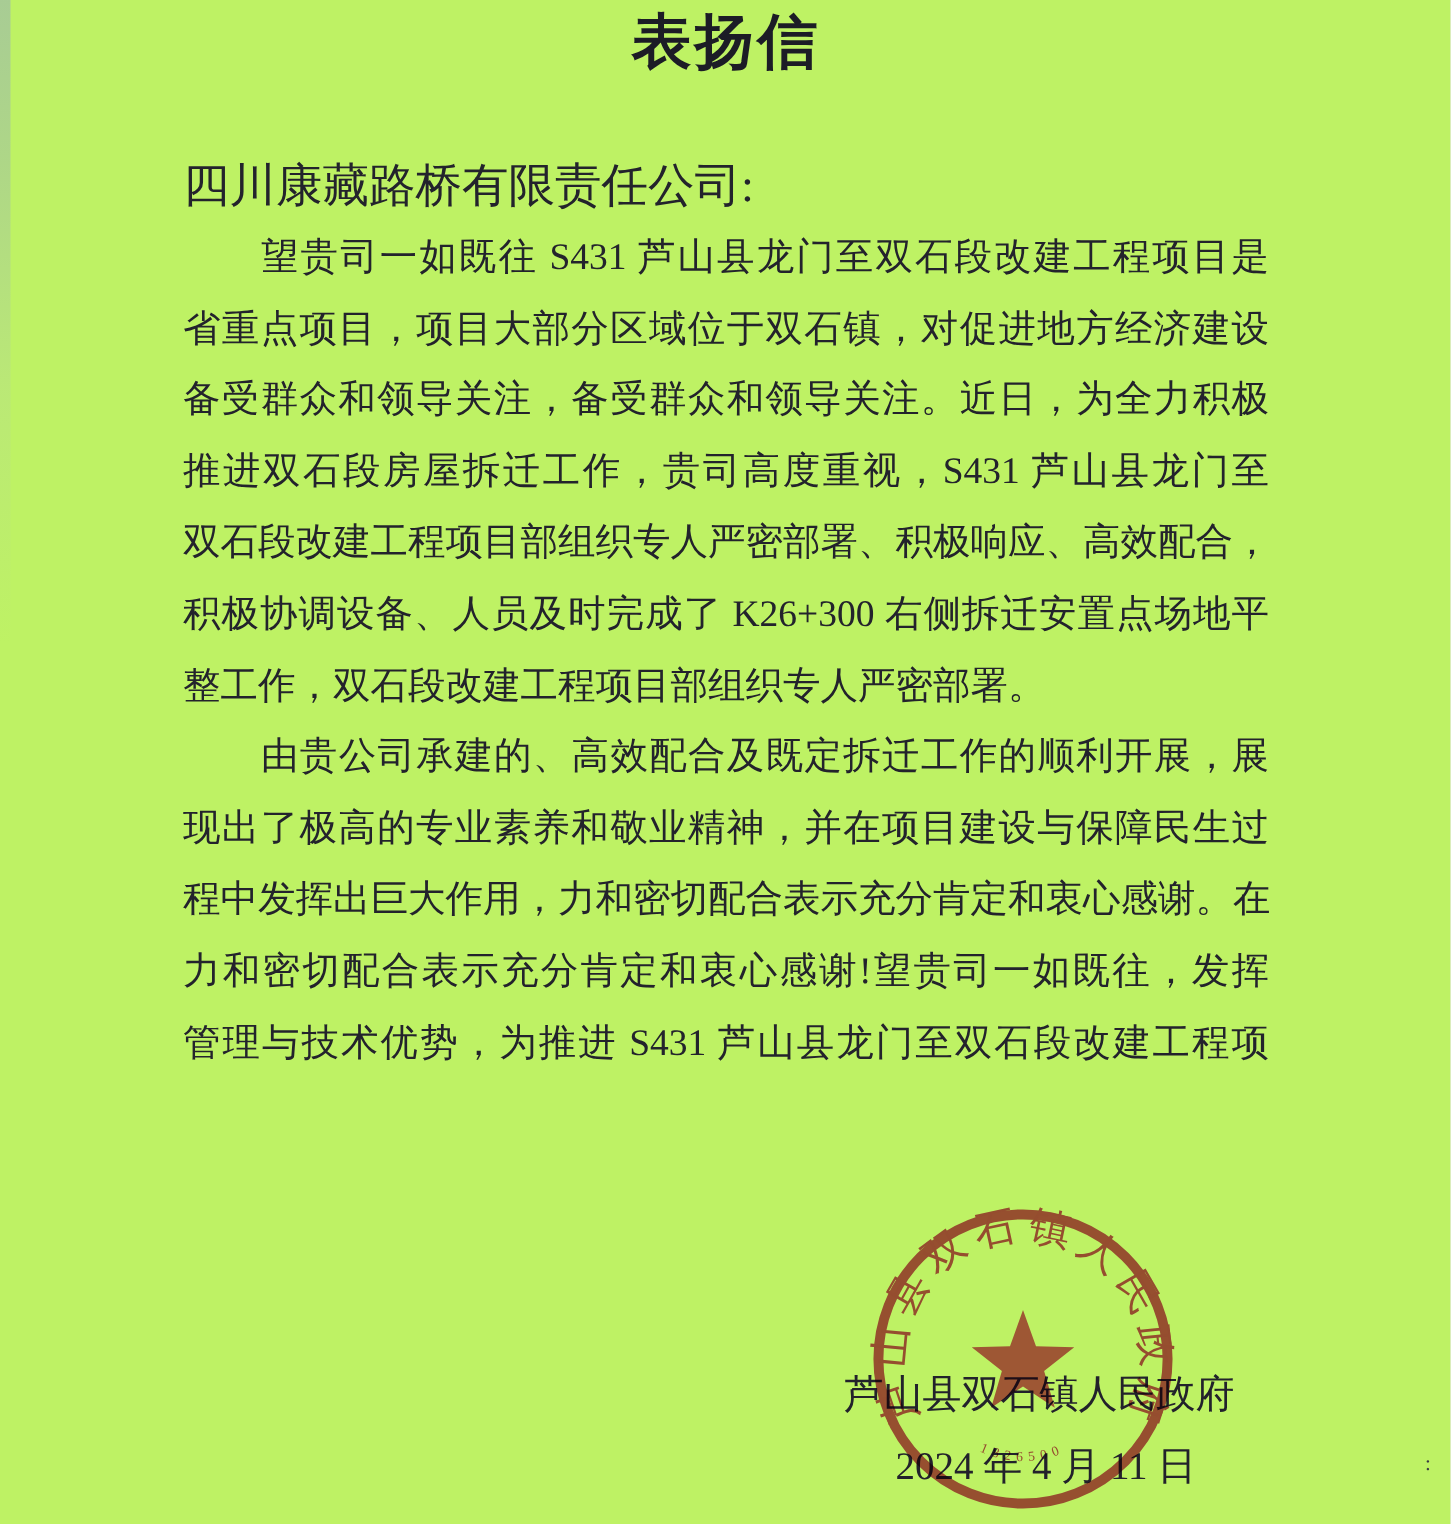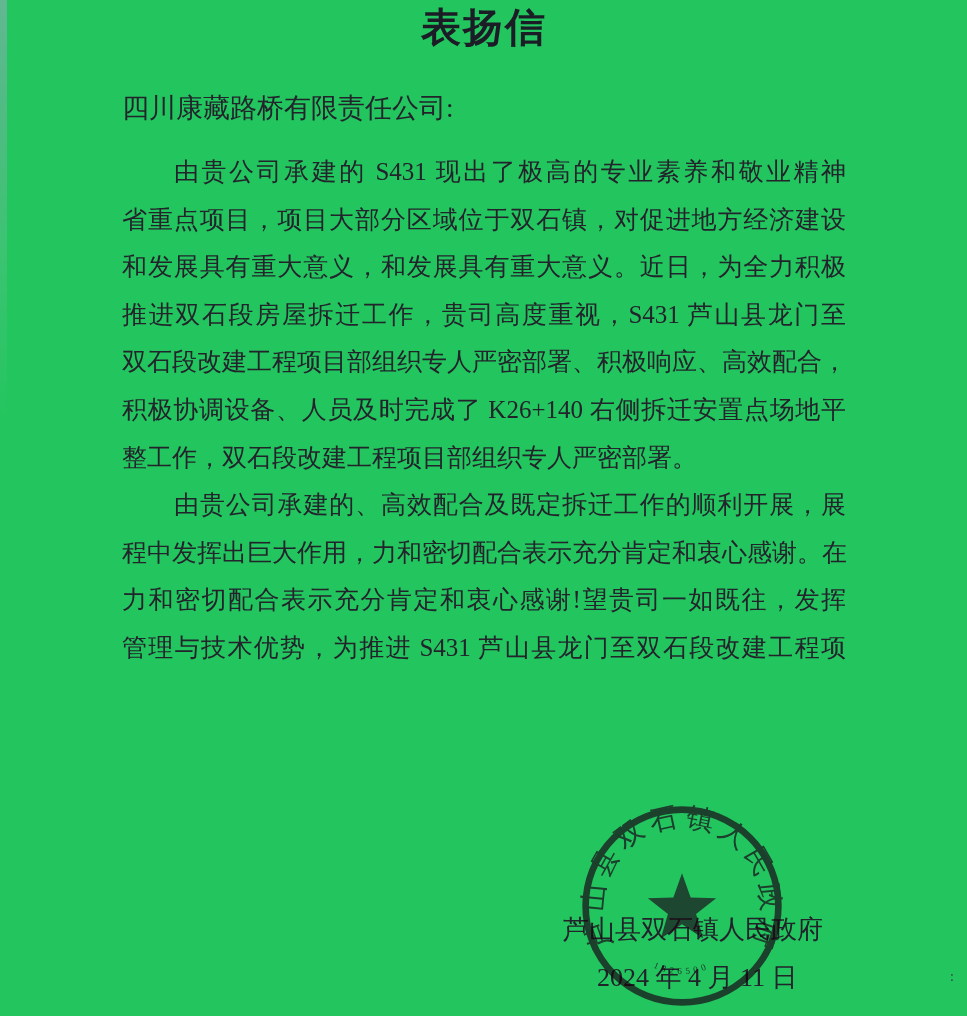--- a/index.html
+++ b/index.html
@@ -1,21 +1,21 @@
 <!DOCTYPE html>
 <html><head>
 <meta charset="utf-8">
 <style>
   html, body { margin: 0; padding: 0; background: #e8e8e8; }
   .page {
     position: relative;
     width: 967px;
     height: 1016px;
     margin: 0 auto;
-    background: #22c55e;
+    background: #bef264;
     overflow: hidden;
     font-family: "Liberation Serif", "DejaVu Serif", serif;
     color: #23232c;
   }
   .edge-strip {
     position: absolute;
     left: 0; top: 0;
     width: 7px; height: 430px;
     background: linear-gradient(to bottom,
       rgba(150,173,188,0.55) 0%,
@@ -30,24 +30,24 @@
     width: 724px;
     text-align: center;
     font-size: 40px;
     font-weight: bold;
     letter-spacing: 2px;
     line-height: 56px;
     color: #1c1c26;
   }
   .salutation {
     position: absolute;
-    top: 85px;
+    top: 100px;
     left: 122px;
     width: 724px;
-    font-size: 27px;
+    font-size: 31px;
     line-height: 47px;
   }
   .body-text {
     position: absolute;
     top: 148px;
     left: 122px;
     width: 724px;
   }
   .line {
     font-size: 25px;
@@ -107,28 +107,29 @@
 
 <div class="page">
 
   <div class="edge-strip"></div>
 
   <div class="title">表扬信</div>
 
   <div class="salutation">四川康藏路桥有限责任公司:</div>
 
   <div class="body-text">
-    <div class="line indent">由贵公司承建的 S431 现出了极高的专业素养和敬业精神</div>
+    <div class="line indent">望贵司一如既往 S431 芦山县龙门至双石段改建工程项目是</div>
     <div class="line">省重点项目，项目大部分区域位于双石镇，对促进地方经济建设</div>
-    <div class="line">和发展具有重大意义，和发展具有重大意义。近日，为全力积极</div>
+    <div class="line">备受群众和领导关注，备受群众和领导关注。近日，为全力积极</div>
     <div class="line">推进双石段房屋拆迁工作，贵司高度重视，S431 芦山县龙门至</div>
     <div class="line">双石段改建工程项目部组织专人严密部署、积极响应、高效配合，</div>
-    <div class="line">积极协调设备、人员及时完成了 K26+140 右侧拆迁安置点场地平</div>
+    <div class="line">积极协调设备、人员及时完成了 K26+300 右侧拆迁安置点场地平</div>
     <div class="line end">整工作，双石段改建工程项目部组织专人严密部署。</div>
     <div class="line indent">由贵公司承建的、高效配合及既定拆迁工作的顺利开展，展</div>
+    <div class="line">现出了极高的专业素养和敬业精神，并在项目建设与保障民生过</div>
     <div class="line">程中发挥出巨大作用，力和密切配合表示充分肯定和衷心感谢。在</div>
     <div class="line">力和密切配合表示充分肯定和衷心感谢!望贵司一如既往，发挥</div>
     <div class="line">管理与技术优势，为推进 S431 芦山县龙门至双石段改建工程项</div>
   </div>
 
   <div class="signature">芦山县双石镇人民政府</div>
 
   <div class="date">2024 年 4 月 11 日</div>
 
   <div class="seal">

